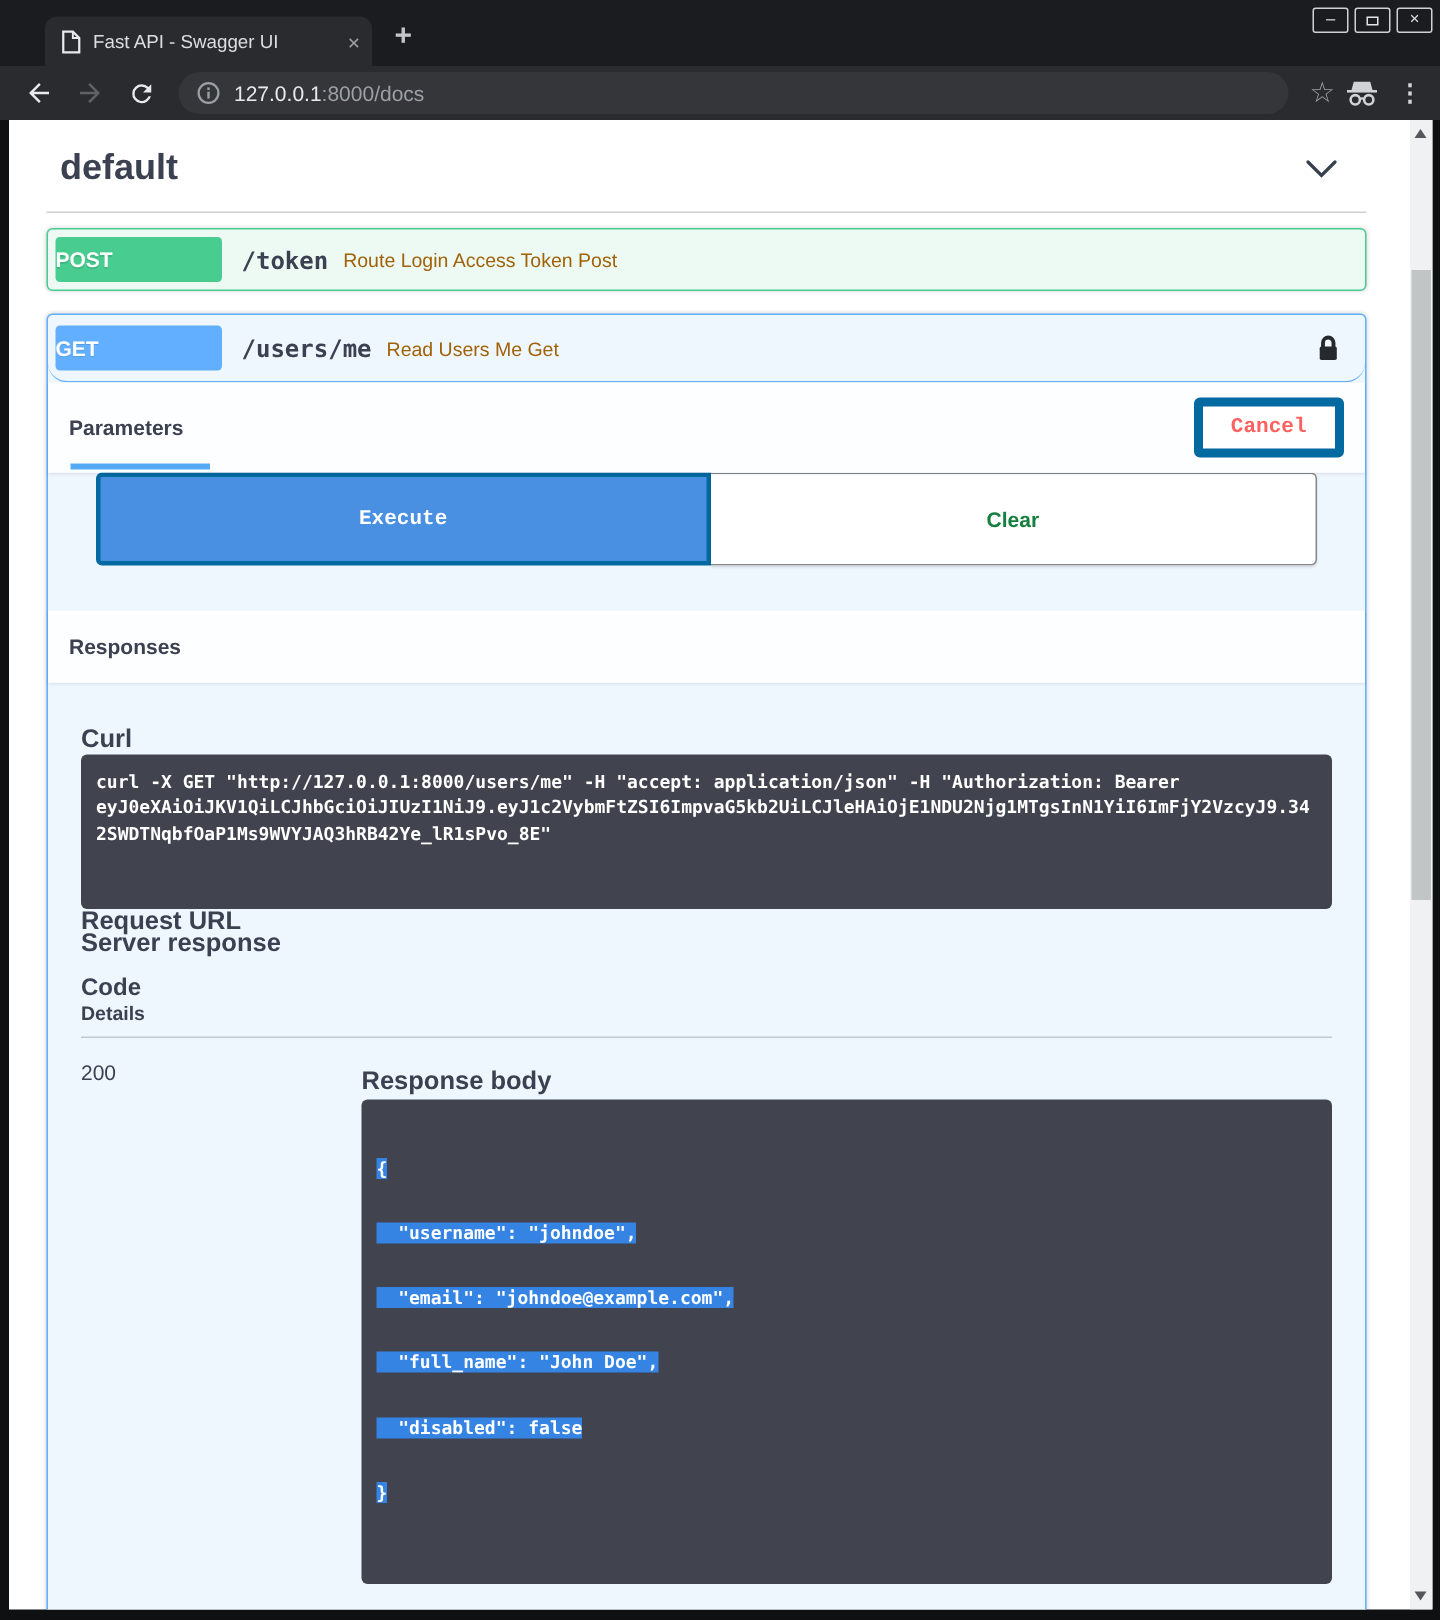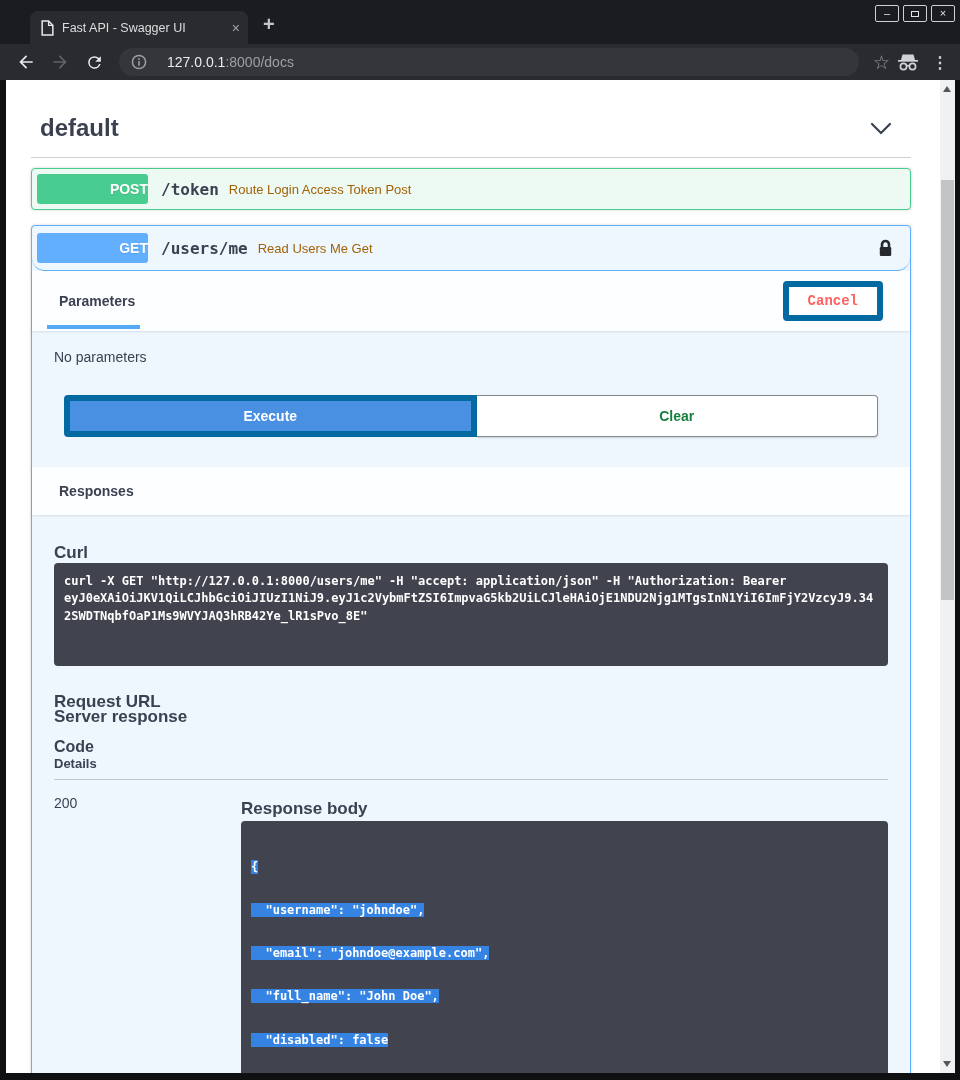--- a/index.html
+++ b/index.html
@@ -16,82 +16,82 @@
   .winbtns { position:absolute; right:5px; top:5px; display:flex; gap:4px; }
   .winbtn { width:24px; height:17px; border:1px solid #cfd1d4; border-radius:2px; color:#e2e4e7;
             display:flex; align-items:center; justify-content:center; font-size:11px; line-height:11px; }
   .max-glyph { display:inline-block; width:8px; height:6px; border:1.4px solid #e2e4e7; }
 
   .toolbar { position:absolute; left:0; top:44px; right:0; height:36px; background:#2a2b2e;
              display:flex; align-items:center; }
   .navbtn { display:flex; align-items:center; justify-content:center; width:24px; height:24px; }
   .nav-back { margin-left:14px; } .nav-fwd { margin-left:10px; } .nav-reload { margin-left:10px; }
   .omnibox { flex:1; height:28px; margin:0 8px 0 13px; background:#35363a; border-radius:14px;
-             display:flex; align-items:center; padding:0 12px; gap:20px; }
+             display:flex; align-items:center; padding:0 12px; gap:9px; }
   .url { font-size:14px; white-space:nowrap; }
   .url .host { color:#e8eaed; }
   .url .rest { color:#9aa0a6; }
   .star { color:#9aa0a6; font-size:19px; line-height:19px; margin:0 6px; }
   .menu-dots { color:#d3d5d8; font-size:16px; font-weight:bold; margin:0 12px 0 12px; letter-spacing:0; }
 
   
   .content { position:absolute; left:6px; right:5px; top:80px; bottom:7px; background:#fff; overflow:hidden; }
   .scrollbar { position:absolute; right:0; top:0; bottom:0; width:15px; background:#f0f1f2; }
   .sb-up { position:absolute; top:6px; left:3px; width:0; height:0;
            border-left:4.5px solid transparent; border-right:4.5px solid transparent; border-bottom:6px solid #55585a; }
   .sb-down { position:absolute; bottom:6px; left:3px; width:0; height:0;
            border-left:4.5px solid transparent; border-right:4.5px solid transparent; border-top:6px solid #55585a; }
   .sb-thumb { position:absolute; left:1px; width:13px; top:100px; height:420px; background:#c2c5c6; }
 
   .page { position:absolute; left:0; right:15px; top:0; bottom:0; padding:0 29px 0 25px; color:#3b4151; }
 
   
-  .section-head { display:flex; align-items:center; justify-content:space-between; padding:34px 14px 9px 9px; }
+  .section-head { display:flex; align-items:center; justify-content:space-between; padding:18px 14px 9px 9px; }
   .section-head h1 { font-size:24px; font-weight:bold; color:#3b4151; }
   .divider { height:1px; background:#cfd0d1; margin:6px 0 10px; }
 
   
   .opblock { border-radius:4px; box-shadow:0 0 3px rgba(0,0,0,.19); }
   .opblock-post { border:1px solid #49cc90; background:#edfaf4; margin-bottom:15px; }
   .opblock-get  { border:1px solid #61affe; background:#eef6fe; margin-bottom:0; min-height:880px; }
   .opblock-header { display:flex; align-items:center; padding:5px; }
   .opblock-get .opblock-header { padding:7px 5px; border-bottom:1px solid #61affe;border-radius:13px; }
-  .method-badge { width:111px; padding:7px 0; text-align:right; border-radius:3px; color:#fff;
+  .method-badge { width:111px; padding:7px 0; text-align:left; border-radius:3px; color:#fff;
                   font-weight:bold; font-size:14px; text-shadow:0 1px 0 rgba(0,0,0,.1); }
   .post-badge { background:#49cc90; }
   .get-badge  { background:#61affe; }
   .op-path { font-family:"DejaVu Sans Mono",monospace; font-size:16px; font-weight:bold; color:#3b4151; margin:0 10px 0 13px; }
   .op-summary { font-size:13px; color:#a16207; padding-top:1px; }
   .lock-wrap { margin-left:auto; margin-right:12px; display:flex; align-items:center; }
 
   .section-hdr { position:relative; background:rgba(255,255,255,.85); box-shadow:0 1px 2px rgba(0,0,0,.1);
-                 display:flex; align-items:center; padding:10px 27px; min-height:50px; }
+                 display:flex; align-items:center; padding:10px 14px; min-height:50px; }
   .section-hdr-label { font-weight:bold; font-size:14px; color:#3b4151; }
   .tab-underline { position:absolute; left:15px; bottom:2px; width:93px; height:4px; background:#55aaf5; }
   .cancel-btn { margin-left:auto; background:#fff; border:6px solid #0369a1; color:#ff6060; font-weight:bold;
                 font-size:14px; padding:6px 19px; border-radius:4px; font-family:Liberation Mono, monospace; }
 
   .no-params { padding:18px 22px 30px; font-size:14px; }
   .execute-wrapper { padding:0 32px 30px; display:flex; }
-  .btn-execute { flex:1; background:#4990e2; border:6px solid #0369a1; color:#fff; font-weight:bold; font-size:14px;
-                 padding:7px 0; border-radius:4px 0 0 4px; font-family:Liberation Sans, sans-serif; }
+  .btn-execute { flex:1; background:#4990e2; border:3px solid #0369a1; color:#fff; font-weight:bold; font-size:14px;
+                 padding:20px 0; border-radius:4px 0 0 4px; font-family:Liberation Mono, monospace; }
   .btn-clear { flex:1; background:#fff; border:1px solid #888; border-left:none; color:#15803d; font-weight:bold;
                font-size:14px; border-radius:0 4px 4px 0; box-shadow:0 1px 2px rgba(0,0,0,.15);
                font-family:"Liberation Sans",sans-serif; }
 
   .responses-hdr { min-height:48px; margin-top:0; }
   .responses-inner { padding:30px 22px 16px; }
 
   .lbl { font-weight:bold; font-size:17px; color:#3b4151; line-height:15px; }
   .curl-lbl { margin-bottom:3px; }
 
   .code-block { background:#41444e; border-radius:4px; padding:10px; color:#fff;
                 font-family:"DejaVu Sans Mono",monospace; font-size:12px; font-weight:600;
                 line-height:17.3px; white-space:pre-wrap; overflow-wrap:break-word; }
-  .curl-block { min-height:103px; margin-bottom:28px; }
+  .curl-block { min-height:103px; margin-bottom:0; }
   .url-block { padding:8px 10px; margin:3px 0 12px; line-height:16px; }
   .srv-lbl { margin-bottom:14px; }
 
   .tbl-head { display:flex; align-items:baseline; padding-bottom:8px; border-bottom:1px solid rgba(59,65,81,.25);flex-direction:column; }
   .col-code { width:187px; }
   .code-h { font-size:16px; font-weight:bold; }
   .small-h { font-size:13px; font-weight:bold; }
   .tbl-row { display:flex; padding-top:13px; }
   .status-code { font-size:14px; padding-top:2px; }
   .details-col { flex:1; }
@@ -196,21 +196,20 @@
           </svg>
         </span>
       </div>
 
       <div class="section-hdr">
         <span class="section-hdr-label">Parameters</span>
         <span class="tab-underline"></span>
         <button class="cancel-btn">Cancel</button>
       </div>
 
-      <div class="no-params">No parameters</div>
 
       <div class="execute-wrapper">
         <button class="btn-execute">Execute</button>
         <button class="btn-clear">Clear</button>
       </div>
 
       <div class="section-hdr responses-hdr">
         <span class="section-hdr-label">Responses</span>
       </div>
 

